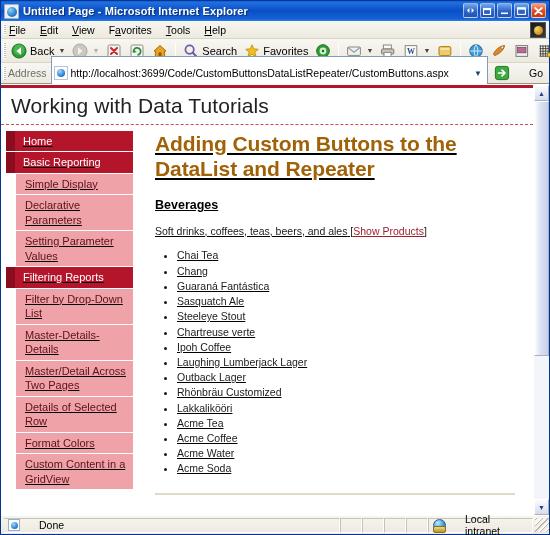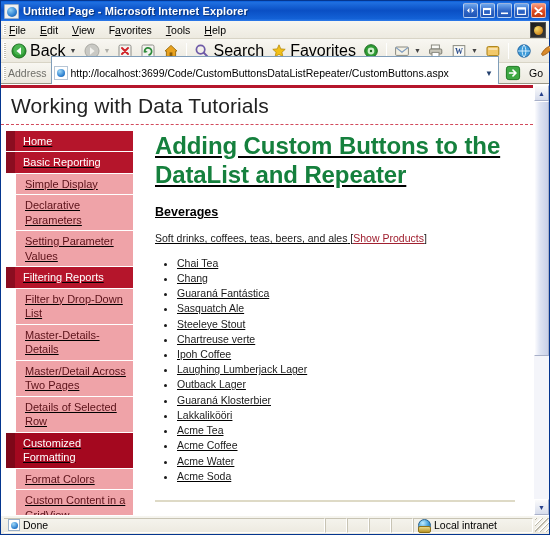--- a/index.html
+++ b/index.html
@@ -98,21 +98,21 @@
     background: linear-gradient(180deg,#F8F7F2,#ECE9DF);
     border-bottom: 1px solid #D8D4C6;
     display: flex; align-items: center;
     padding-left: 7px; gap: 1px;
     position: relative;
   }
   .tbitem {
     display: flex; align-items: center; gap: 3px;
     padding: 1px 3px; height: 20px; cursor: default;
   }
-  .tbitem .lbl { font-size: 16px; color: #000; white-space: nowrap; }
+  .tbitem .lbl { font-size: 11px; color: #000; white-space: nowrap; }
   .tbsep { width:1px; height:16px; background:#CFCABA; margin:0 3px; border-right:1px solid #fff; }
   .caret { font-size: 7px; color:#444; margin-left:1px; }
   .caret.dis { color:#AEAEA8; }
   .ico { width:16px; height:16px; flex:0 0 16px; position:relative; }
 
   
   #addrbar {
     height: 21px; flex: 0 0 21px;
     background: linear-gradient(180deg,#F8F7F2,#ECE9DF);
     border-bottom: 1px solid #9A9687;
@@ -139,21 +139,21 @@
   }
   #addrtext {
     flex:1 1 auto; font-size: 10.5px; color:#000;
     white-space: nowrap; overflow: hidden; text-overflow: clip;
   }
   #addrdrop {
     width: 16px; height: 16px; flex:0 0 16px;
     display:flex; align-items:center; justify-content:center;
     color:#24406E; font-size: 8px;
   }
-  #gobtn { display:flex; align-items:center; gap:8px; padding-right:6px; }
+  #gobtn { display:flex; align-items:center; gap:19px; padding-right:6px; }
   #gobtn .lbl { font-size:10.5px; color:#000; }
 
   
   #viewport {
     flex: 1 1 auto;
     background: #fff;
     border-top: 1px solid #fff;
     display: flex;
     position: relative;
     overflow: hidden;
@@ -219,21 +219,21 @@
   }
 
   
   #content {
     flex: 1 1 auto;
     padding: 2px 18px 0 22px;
     overflow: hidden;
     min-width: 0;
   }
   #content h1 {
-    font-size: 24px; font-weight: bold; color: #15803d;
+    font-size: 21px; font-weight: bold; color: #a16207;
     margin: 4px 0 16px 0; line-height: 1.22; letter-spacing: -.1px;
   }
   #content h2 {
     font-size: 12.5px; font-weight: bold; color: #000;
     margin: 0 0 12px 0;
   }
   #content p.desc {
     font-size: 10.5px; color: #1A1A1A; margin: 0 0 10px 0; line-height: 1.4;
   }
   a.showlink { color: #A02030; text-decoration: underline; font-size: 10.5px; margin-top: 38px; }
@@ -277,28 +277,28 @@
   
   #statusbar {
     height: 19px; flex: 0 0 19px;
     background: linear-gradient(180deg,#F6F5EF,#ECE9DF);
     border-top: 1px solid #fff;
     display: flex; align-items: center;
     font-size: 10.5px; color:#000;
     padding-left: 3px;
   }
   #statusbar .pane {
-    height: 15px; display:flex; align-items:center; gap:3px;
+    height: 15px; display:flex; align-items:center; gap:19px;
     border-left: 1px solid #C8C4B4; border-top:1px solid #C8C4B4;
     border-right:1px solid #fff; border-bottom:1px solid #fff;
     padding: 0 4px;
   }
   #statusbar .pane.first { flex: 1 1 auto; border-left:none; }
   #statusbar .pane.blank { width: 22px; }
-  #statusbar .zone { width: 120px; }
+  #statusbar .zone { width: 105px; }
   #statusbar .grip {
     width: 14px; height: 14px;
     background: repeating-linear-gradient(135deg, #fff 0 1px, #BBB7A8 1px 2px, transparent 2px 4px);
     margin-left: 2px;
   }
   .sb-doc {
     width:12px;height:12px;flex:0 0 12px;position:relative;
     background:#fff;border:1px solid #9AB0C8;
   }
   .sb-doc::after{content:"";position:absolute;left:1.5px;top:1.5px;width:7px;height:7px;border-radius:50%;
@@ -563,41 +563,40 @@
             <div class="navsec">Home</div>
             <div class="navsec">Basic Reporting</div>
             <div class="navitem">Simple Display</div>
             <div class="navitem">Declarative Parameters</div>
             <div class="navitem">Setting Parameter Values</div>
             <div class="navsec">Filtering Reports</div>
             <div class="navitem">Filter by Drop-Down List</div>
             <div class="navitem">Master-Details-Details</div>
             <div class="navitem">Master/Detail Across Two Pages</div>
             <div class="navitem">Details of Selected Row</div>
-            <div class="navsec dark">Customized Formatting</div>
             <div class="navitem">Format Colors</div>
             <div class="navitem">Custom Content in a GridView</div>
           </nav>
 
         <main id="content">
           <h1>Adding Custom Buttons to the DataList and Repeater</h1>
           <div id="sections">
               <h2>Beverages</h2>
               <p class="desc"><span>Soft drinks, coffees, teas, beers, and ales</span> [<a href="#" class="showlink">Show Products</a>]</p>
               <ul class="prodlist">
                 <li>Chai Tea</li>
                 <li>Chang</li>
                 <li>Guaraná Fantástica</li>
                 <li>Sasquatch Ale</li>
                 <li>Steeleye Stout</li>
                 <li>Chartreuse verte</li>
                 <li>Ipoh Coffee</li>
                 <li>Laughing Lumberjack Lager</li>
                 <li>Outback Lager</li>
-                <li>Guaraná Klosterbier</li>
+                <li>Rhönbräu Customized</li>
                 <li>Lakkalikööri</li>
                 <li>Acme Tea</li>
                 <li>Acme Coffee</li>
                 <li>Acme Water</li>
                 <li>Acme Soda</li>
               </ul>
               <hr class="sep">
               <h2>Condiments</h2>
             </div>
         </main>

